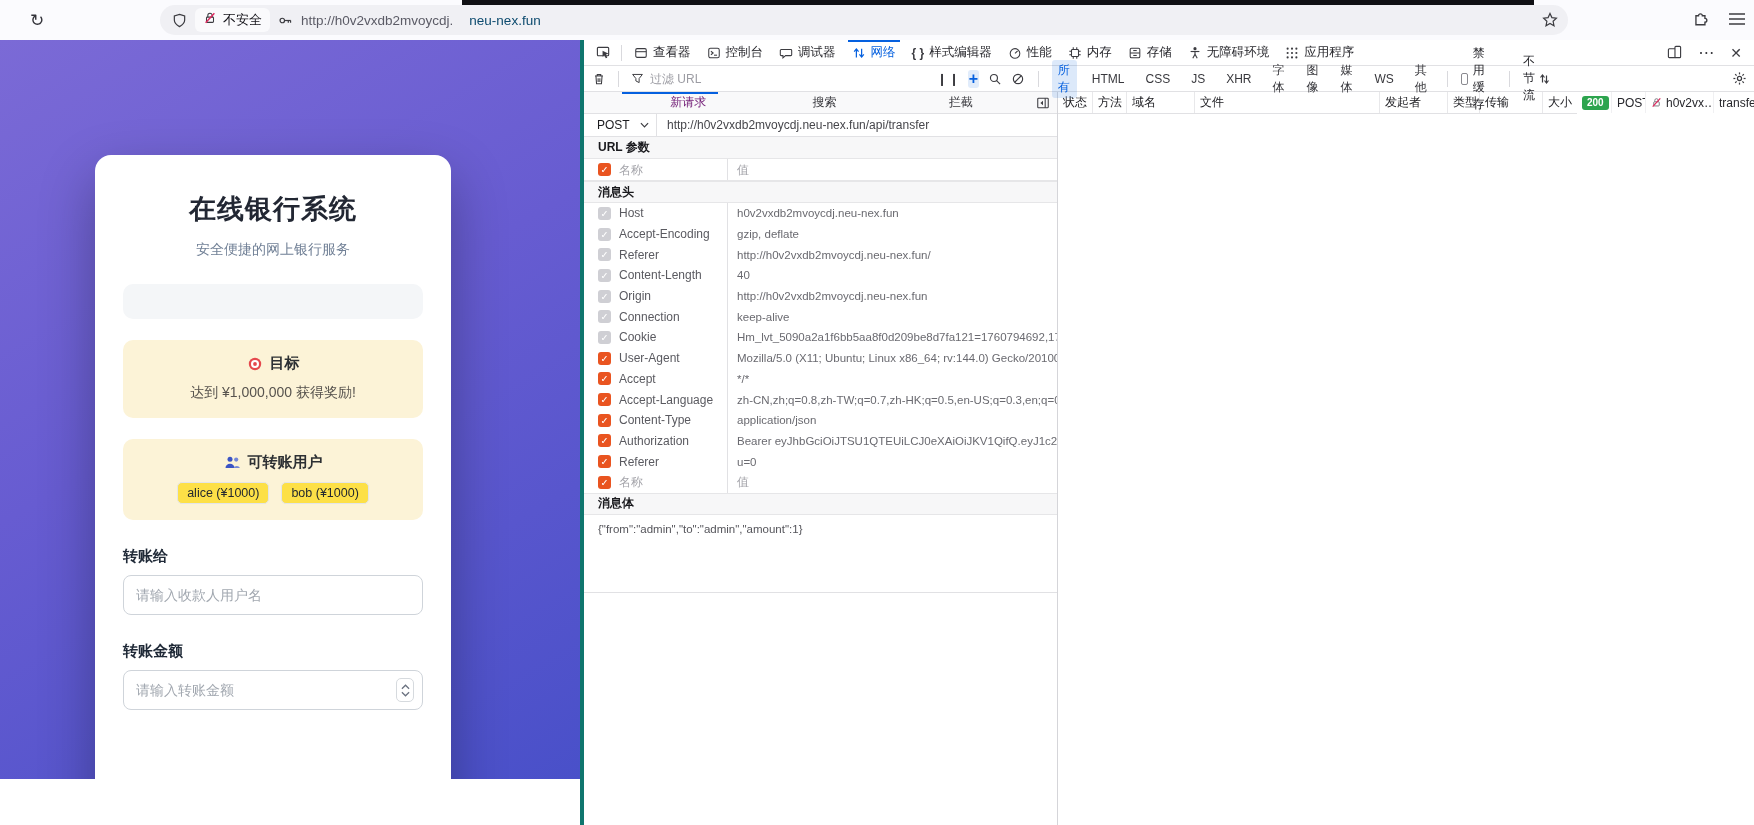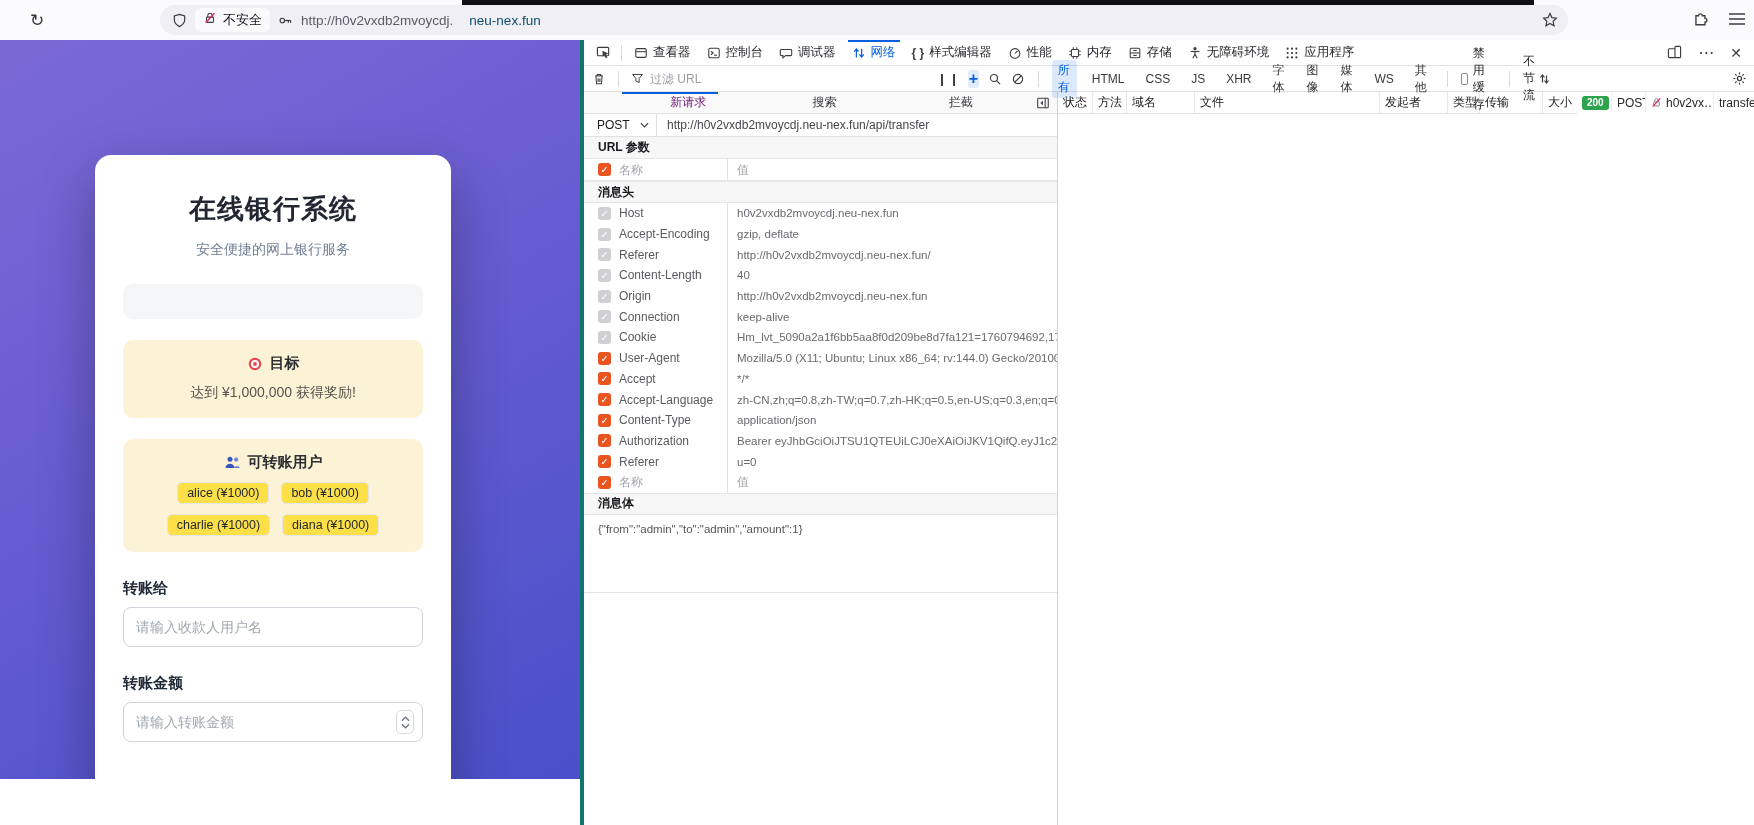--- a/index.html
+++ b/index.html
@@ -176,24 +176,20 @@
             <path d="M1.5 13 a4.5 4.2 0 0 1 9 0 Z" fill="#3b54c4"></path>
           <circle cx="12.2" cy="4.6" r="2.1" fill="#7386d8"></circle>
             <path d="M9.6 13 a3.6 3.6 0 0 1 6.4 0 Z" fill="#7386d8"></path>
         </svg>
         <span>可转账用户</span>
       </div>
       <div class="chip-row">
         <span class="chip">alice (¥1000)</span>
         <span class="chip">bob (¥1000)</span>
       </div>
-      <div class="chip-row">
-        <span class="chip">charlie (¥1000)</span>
-        <span class="chip">diana (¥1000)</span>
-      </div>
     </div>
 
     <div class="field-label">转账给</div>
     <input class="text-input" type="text" placeholder="请输入收款人用户名" style="">
 
     <div class="field-label">转账金额</div>
     <div class="amount-wrap">
       <input class="text-input" type="text" placeholder="请输入转账金额" style="">
       <div class="spinner">
         <svg viewBox="0 0 10 6" fill="none" stroke="currentColor" stroke-width="1.4">

